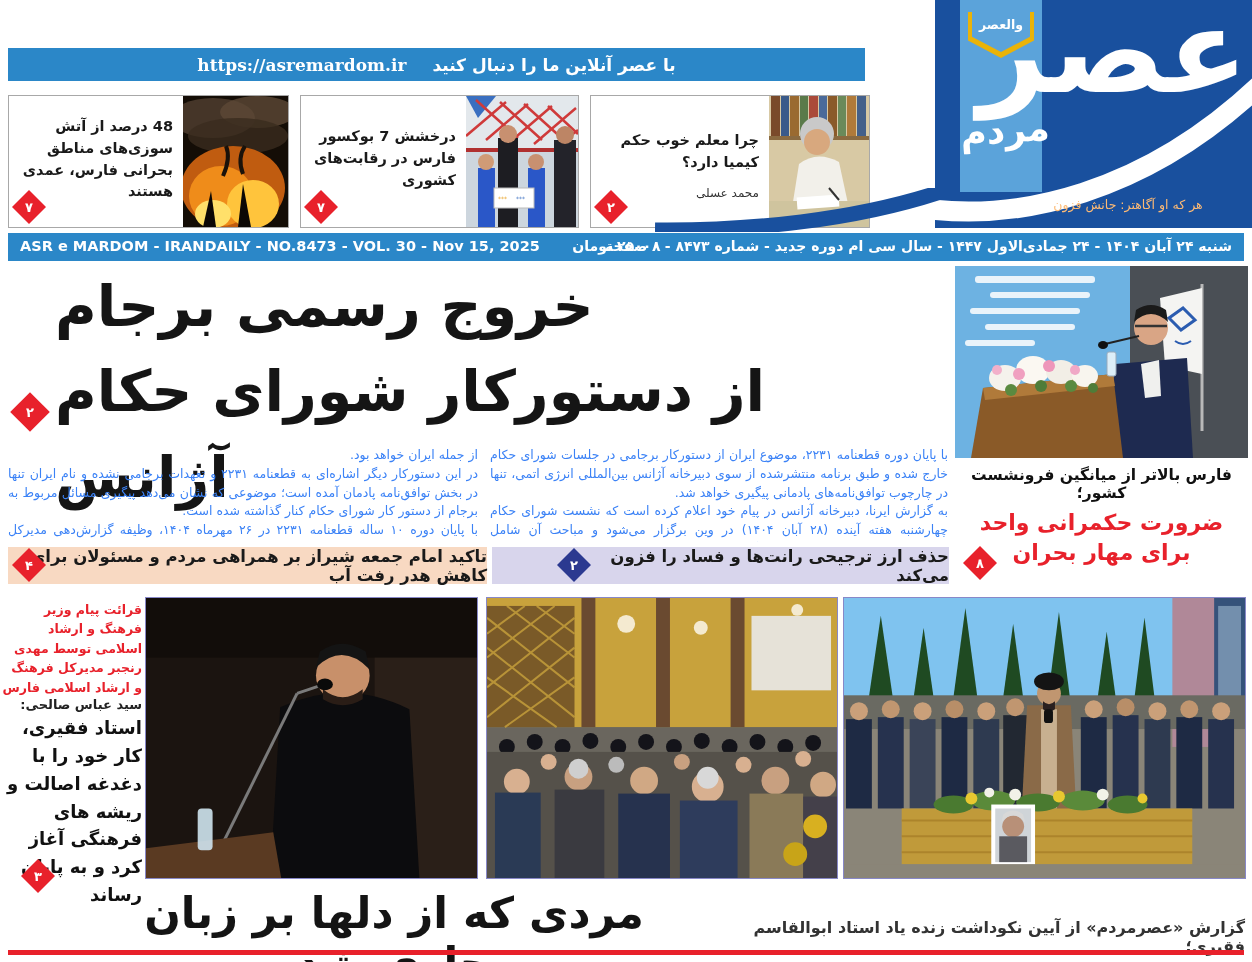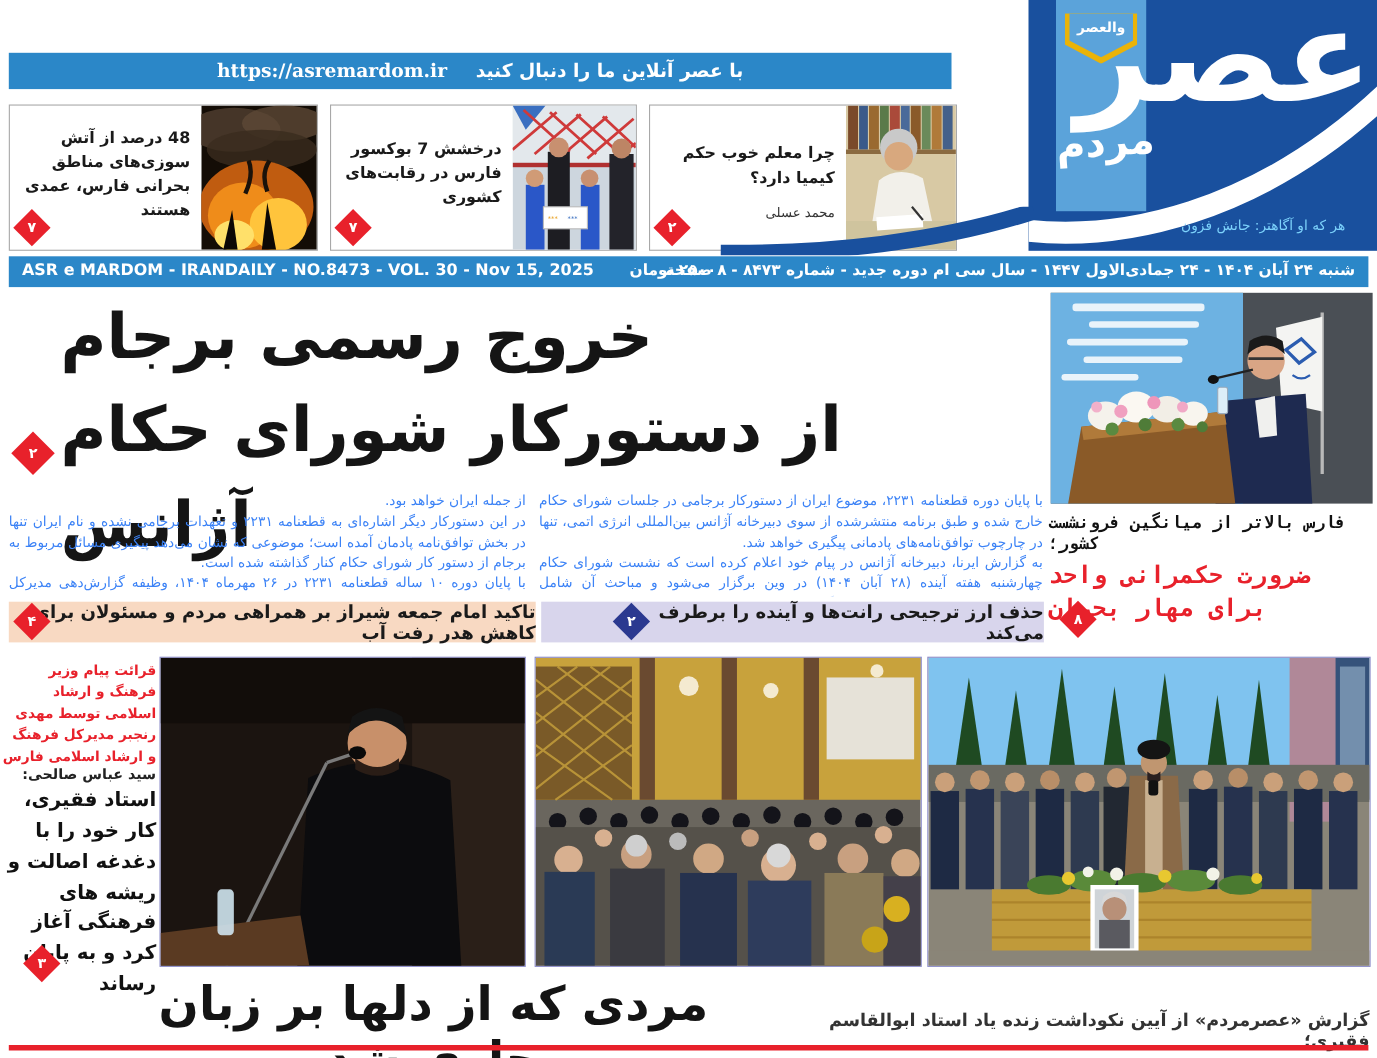--- a/index.html
+++ b/index.html
@@ -28,36 +28,36 @@
   .masthead{left:935px;top:0;width:317px;height:228px;background:#19509e;overflow:hidden;}
   .stripe{position:absolute;left:25px;top:0;width:82px;height:192px;background:#5ba3da;}
   .pennant{position:absolute;left:33px;top:12px;width:66px;height:46px;background:#eab308;
            clip-path:polygon(0 0,100% 0,100% 62%,50% 100%,0 62%);}
   .pennant .inner{position:absolute;left:4px;top:0;right:4px;bottom:6px;background:#5ba3da;
            clip-path:polygon(0 0,100% 0,100% 62%,50% 100%,0 62%);display:flex;align-items:flex-start;
            justify-content:center;color:#fff;font-size:12.5px;font-weight:bold;padding-top:5px;}
   .mardom{position:absolute;left:25px;top:110px;width:82px;text-align:center;color:#fff;
           font-weight:bold;font-size:36px;transform:rotate(-4deg);}
   .asrbig{position:absolute;right:4px;top:-8px;color:#fff;font-weight:bold;font-size:118px;line-height:1;}
-  .motto{position:absolute;left:98px;top:197px;width:190px;color:#7dd3fc;font-size:12.5px;
-         direction:rtl;text-align:right;}
+  .motto{position:absolute;left:98px;top:197px;width:190px;color:#fdba74;font-size:12.5px;
+         direction:rtl;text-align:center;}
   
   .datebar{left:8px;top:233px;width:1236px;height:28px;background:#2b87c8;color:#fff;}
   .datebar .en{position:absolute;left:12px;top:5px;font-weight:bold;font-size:14.5px;}
   .datebar .pg{position:absolute;left:597px;top:5px;font-weight:bold;font-size:14px;direction:rtl;text-align:right;}
   .datebar .fa{position:absolute;right:12px;top:5px;font-weight:bold;font-size:14px;direction:rtl;}
   
   .lead-h{left:55px;top:264px;width:890px;text-align:left;direction:rtl;color:#151515;font-weight:bold;}
   .lead-h .l1{font-size:57px;line-height:84px;}
   .lead-h .l2{font-size:57px;line-height:86px;}
   .leadcol{top:446px;height:96px;direction:rtl;text-align:justify;font-size:12.5px;
            line-height:18.8px;color:#3b82f6;white-space:pre-line;overflow:hidden;}
   
   .photoR{left:955px;top:266px;width:293px;height:192px;}
-  .caption{left:953px;top:466px;width:297px;text-align:left;direction:rtl;font-family:Liberation Mono, monospace;}
+  .caption{left:953px;top:466px;width:297px;text-align:center;direction:rtl;}
   .caption .kick{font-weight:bold;font-size:15.5px;color:#111;margin-bottom:6px;}
   .caption .red{font-weight:bold;font-size:22px;line-height:30px;color:#e8212b;}
   
   .banner{position:absolute;top:547px;height:37px;display:flex;align-items:center;justify-content:center;
           direction:rtl;font-weight:bold;font-size:16.5px;color:#1a1a1a;}
   .banner.peach{left:8px;width:479px;background:#f8d9c2;}
   .banner.lav{left:492px;width:457px;background:#d8d5ec;}
   
   .leftcol{left:2px;top:600px;width:140px;direction:rtl;text-align:right;padding-right:2px;}
   .leftcol .rednote{color:#e8212b;font-weight:bold;font-size:12.5px;line-height:1.55;}
@@ -261,21 +261,21 @@
     <span>۸</span>
     </div>
 
   <div class="banner peach">
     <span>تاکید امام جمعه شیراز بر همراهی مردم و مسئولان برای کاهش هدر رفت آب</span>
     <div class="dia" style="left:9px;top:6px;">
       <span>۴</span>
       </div>
   </div>
   <div class="banner lav">
-    <span style="margin-left:60px;">حذف ارز ترجیحی رانت‌ها و آینده را برطرف می‌کند</span>
+    <span style="margin-left:60px;">حذف ارز ترجیحی رانت‌ها و فساد را فزون می‌کند</span>
     <div class="dia navy" style="left:70px;top:6px;">
       <span>۲</span>
       </div>
   </div>
 
   <div class="abs leftcol">
     <div class="rednote">قرائت پیام وزیر فرهنگ و ارشاد اسلامی توسط مهدی رنجبر مدیرکل فرهنگ و ارشاد اسلامی فارس</div>
     <div class="attr">سید عباس صالحی:</div>
     <div class="quote">استاد فقیری، کار خود را با دغدغه اصالت و ریشه های فرهنگی آغاز کرد و به پایان رساند</div>
   </div>

